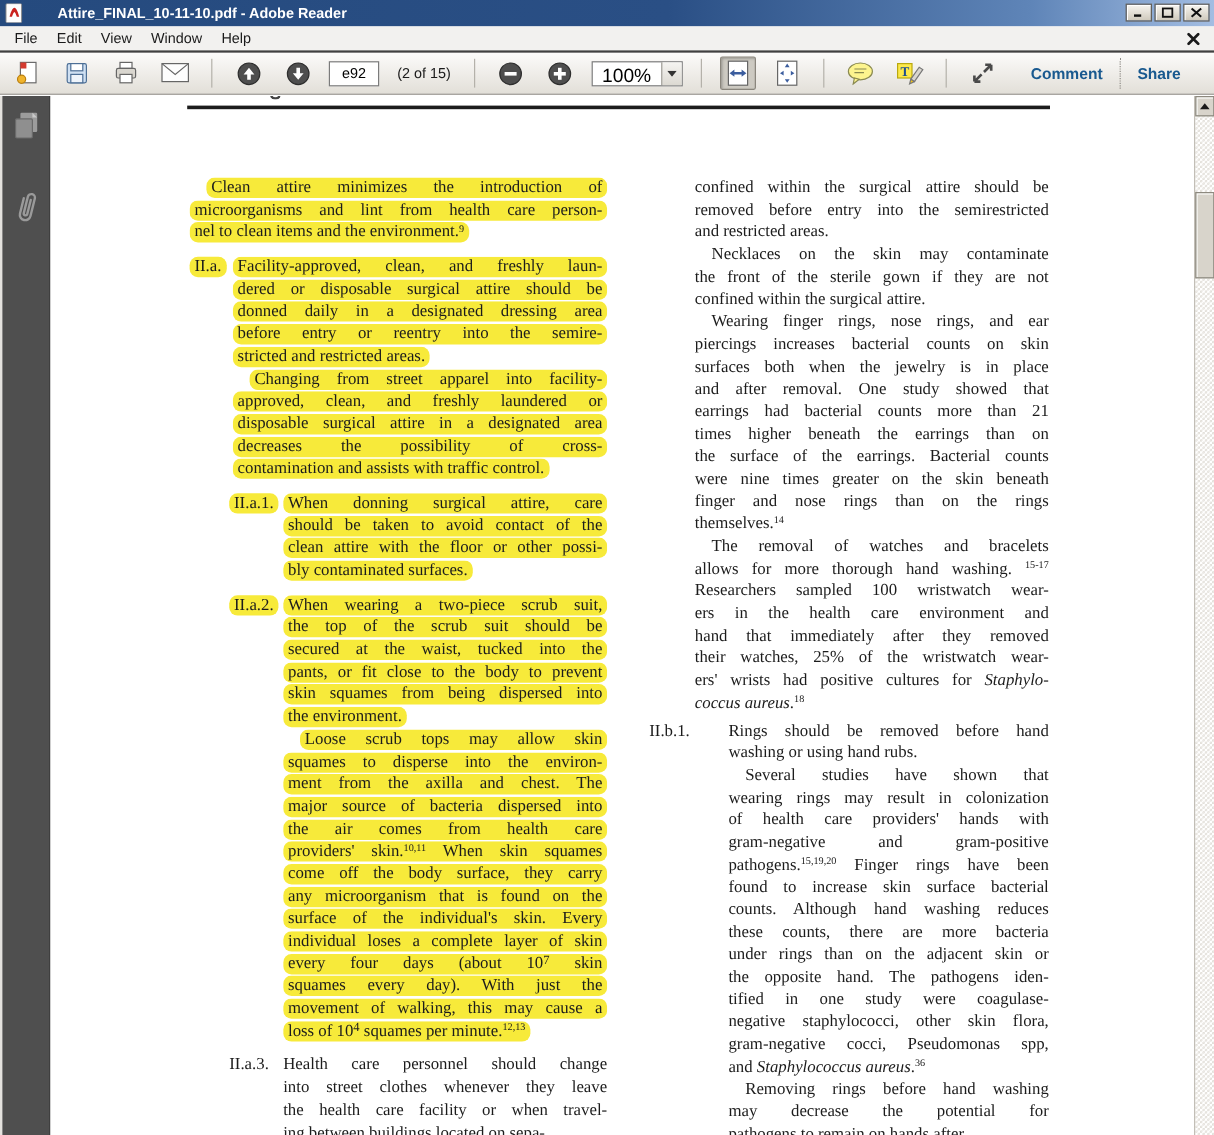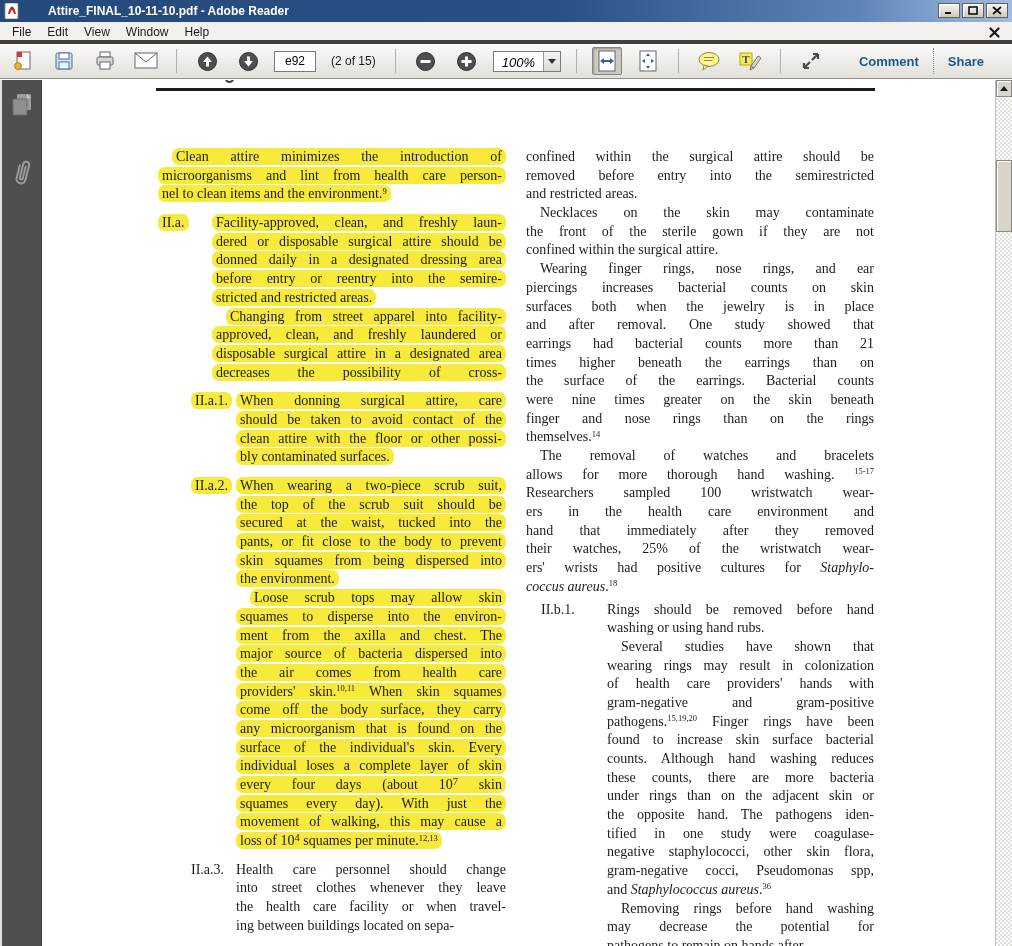--- a/index.html
+++ b/index.html
@@ -16,23 +16,23 @@
   }
   .titlebar .app-icon{width:16px;height:16px;margin-right:5px;flex:0 0 auto;}
   .winbtns{position:absolute;right:4px;top:3px;display:flex;gap:2px;}
   .winbtn{
     width:22px;height:15px;background:linear-gradient(#f7f5f0,#cfc9bc);
     border:1px solid #63605a;box-shadow:inset 1px 1px 0 #fff;
     display:flex;align-items:center;justify-content:center;cursor:default;
   }
   
   .menubar{
-    height:22px;background:#f2f1ef;display:flex;
+    height:22px;background:#f2f1ef;display:flex;align-items:center;
     font-size:12px;color:#1a1a1a;padding:0 4px;position:relative;
-    border-bottom:4px solid #404040;
+    border-bottom:2px solid #404040;
   }
   .menu-item{padding:3px 8px;}
   .menu-close{position:absolute;right:12px;top:5px;}
   
   .toolbar{
     height:35px;background:linear-gradient(#fcfbfa,#e2dfd8);
     border-bottom:1px solid #94918a;display:flex;align-items:center;
     padding:0 8px;gap:11px;position:relative;
   }
   .tool-sep{width:1px;height:24px;background:#b4b1aa;margin:0 4px;flex:0 0 auto;}
@@ -40,21 +40,21 @@
     width:30px;height:28px;display:flex;align-items:center;justify-content:center;
     border:1px solid transparent;border-radius:2px;flex:0 0 auto;
   }
   .tbtn.pressed{background:#cdcac2;border:1px solid #8a867d;box-shadow:inset 1px 1px 2px rgba(0,0,0,.25);}
   .page-input{
     width:42px;height:21px;border:1px solid #7b7b7b;background:#fff;
     font-family:"Liberation Sans",sans-serif;font-size:12px;text-align:center;padding:0 2px;
   }
   .page-count{font-size:12px;color:#1a1a1a;padding:0 4px;white-space:nowrap;}
   .zoom-combo{display:flex;height:21px;border:1px solid #7b7b7b;background:#fff;align-items:stretch;}
-  .zoom-value{font-size:13px;padding:3px 8px 0 8px;min-width:38px;font-style:italic;}
+  .zoom-value{font-size:16px;padding:3px 8px 0 8px;min-width:38px;}
   .zoom-drop{width:17px;background:linear-gradient(#f5f4f1,#dcd9d2);border-left:1px solid #9a978f;
     display:flex;align-items:center;justify-content:center;font-size:8px;color:#333;}
   .tb-right{position:absolute;right:14px;top:0;height:34px;display:flex;align-items:center;}
   .tb-link{color:#19598f;font-size:13px;font-weight:bold;padding:0 14px;}
   .tb-dotsep{width:1px;height:26px;border-left:1px dotted #8f8d88;}
   
   .main{position:absolute;top:80px;left:0;right:0;bottom:0;display:flex;}
   .sidebar{width:42px;background:#4f4f4f;border-left:2px solid #e4e2de;border-right:1px solid #3c3c3c;
     display:flex;flex-direction:column;align-items:center;padding-top:12px;gap:40px;flex:0 0 auto;}
   .pagearea{flex:1;background:#fff;position:relative;overflow:hidden;}
@@ -76,23 +76,23 @@
   .remnant-glyph{position:absolute;left:183px;top:-5px;width:9px;height:8px;
     border:2px solid #444;border-radius:50%;border-top-color:transparent;background:transparent;}
   .col{position:absolute;top:68px;width:348px;
     font-family:"Liberation Serif",serif;font-size:14px;color:#1c1c1c;}
   .col-left{left:116px;}
   .col-right{left:484px;}
   .block{position:relative;}
   .col-left .block{margin-bottom:10px;}
   .col-right .block{margin-bottom:0;}
   .col-right .item{margin-top:4px;}
-  .col-right .para .body{}
+  .col-right .para .body{margin-left:53px;}
   .col-left .item.lvl1 .label{position:absolute;left:0;top:0;}
-  .col-left .item.lvl1 .body{margin-left:54px;}
+  .col-left .item.lvl1 .body{margin-left:36px;}
   .col-left .item.lvl2 .label{position:absolute;left:33px;top:0;}
   .col-left .item.lvl2 .body{margin-left:78px;}
   .col-right .item.lvl2 .label{position:absolute;left:15px;top:0;}
   .col-right .item.lvl2 .body{margin-left:81px;}
   .ln{height:18.7px;line-height:18.7px;text-align:justify;text-align-last:justify;overflow:hidden;white-space:nowrap;}
   .ln.last{text-align-last:left;}
   .ln.ind{text-indent:14px;}
   .label{line-height:18.7px;font-size:14px;}
   .hl{background:#f7ea3a;border-radius:7px;padding:1px 4px;}
   .sup{font-size:8.5px;position:relative;top:-4.5px;}
@@ -282,20 +282,21 @@
             <div class="body">
               <div class="ln"><span class="hl">Facility-approved, clean, and freshly laun-</span></div>
               <div class="ln"><span class="hl">dered or disposable surgical attire should be</span></div>
               <div class="ln"><span class="hl">donned daily in a designated dressing area</span></div>
               <div class="ln"><span class="hl">before entry or reentry into the semire-</span></div>
               <div class="ln last"><span class="hl">stricted and restricted areas.</span></div>
               <div class="ln ind"><span class="hl">Changing from street apparel into facility-</span></div>
               <div class="ln"><span class="hl">approved, clean, and freshly laundered or</span></div>
               <div class="ln"><span class="hl">disposable surgical attire in a designated area</span></div>
               <div class="ln"><span class="hl">decreases the possibility of cross-</span></div>
+              <div class="ln last"><span class="hl">contamination and assists with traffic control.</span></div>
             </div>
           </div>
           <div class="block item lvl2">
             <span class="label"><span class="hl">II.a.1.</span></span>
             <div class="body">
               <div class="ln"><span class="hl">When donning surgical attire, care</span></div>
               <div class="ln"><span class="hl">should be taken to avoid contact of the</span></div>
               <div class="ln"><span class="hl">clean attire with the floor or other possi-</span></div>
               <div class="ln last"><span class="hl">bly contaminated surfaces.</span></div>
             </div>

